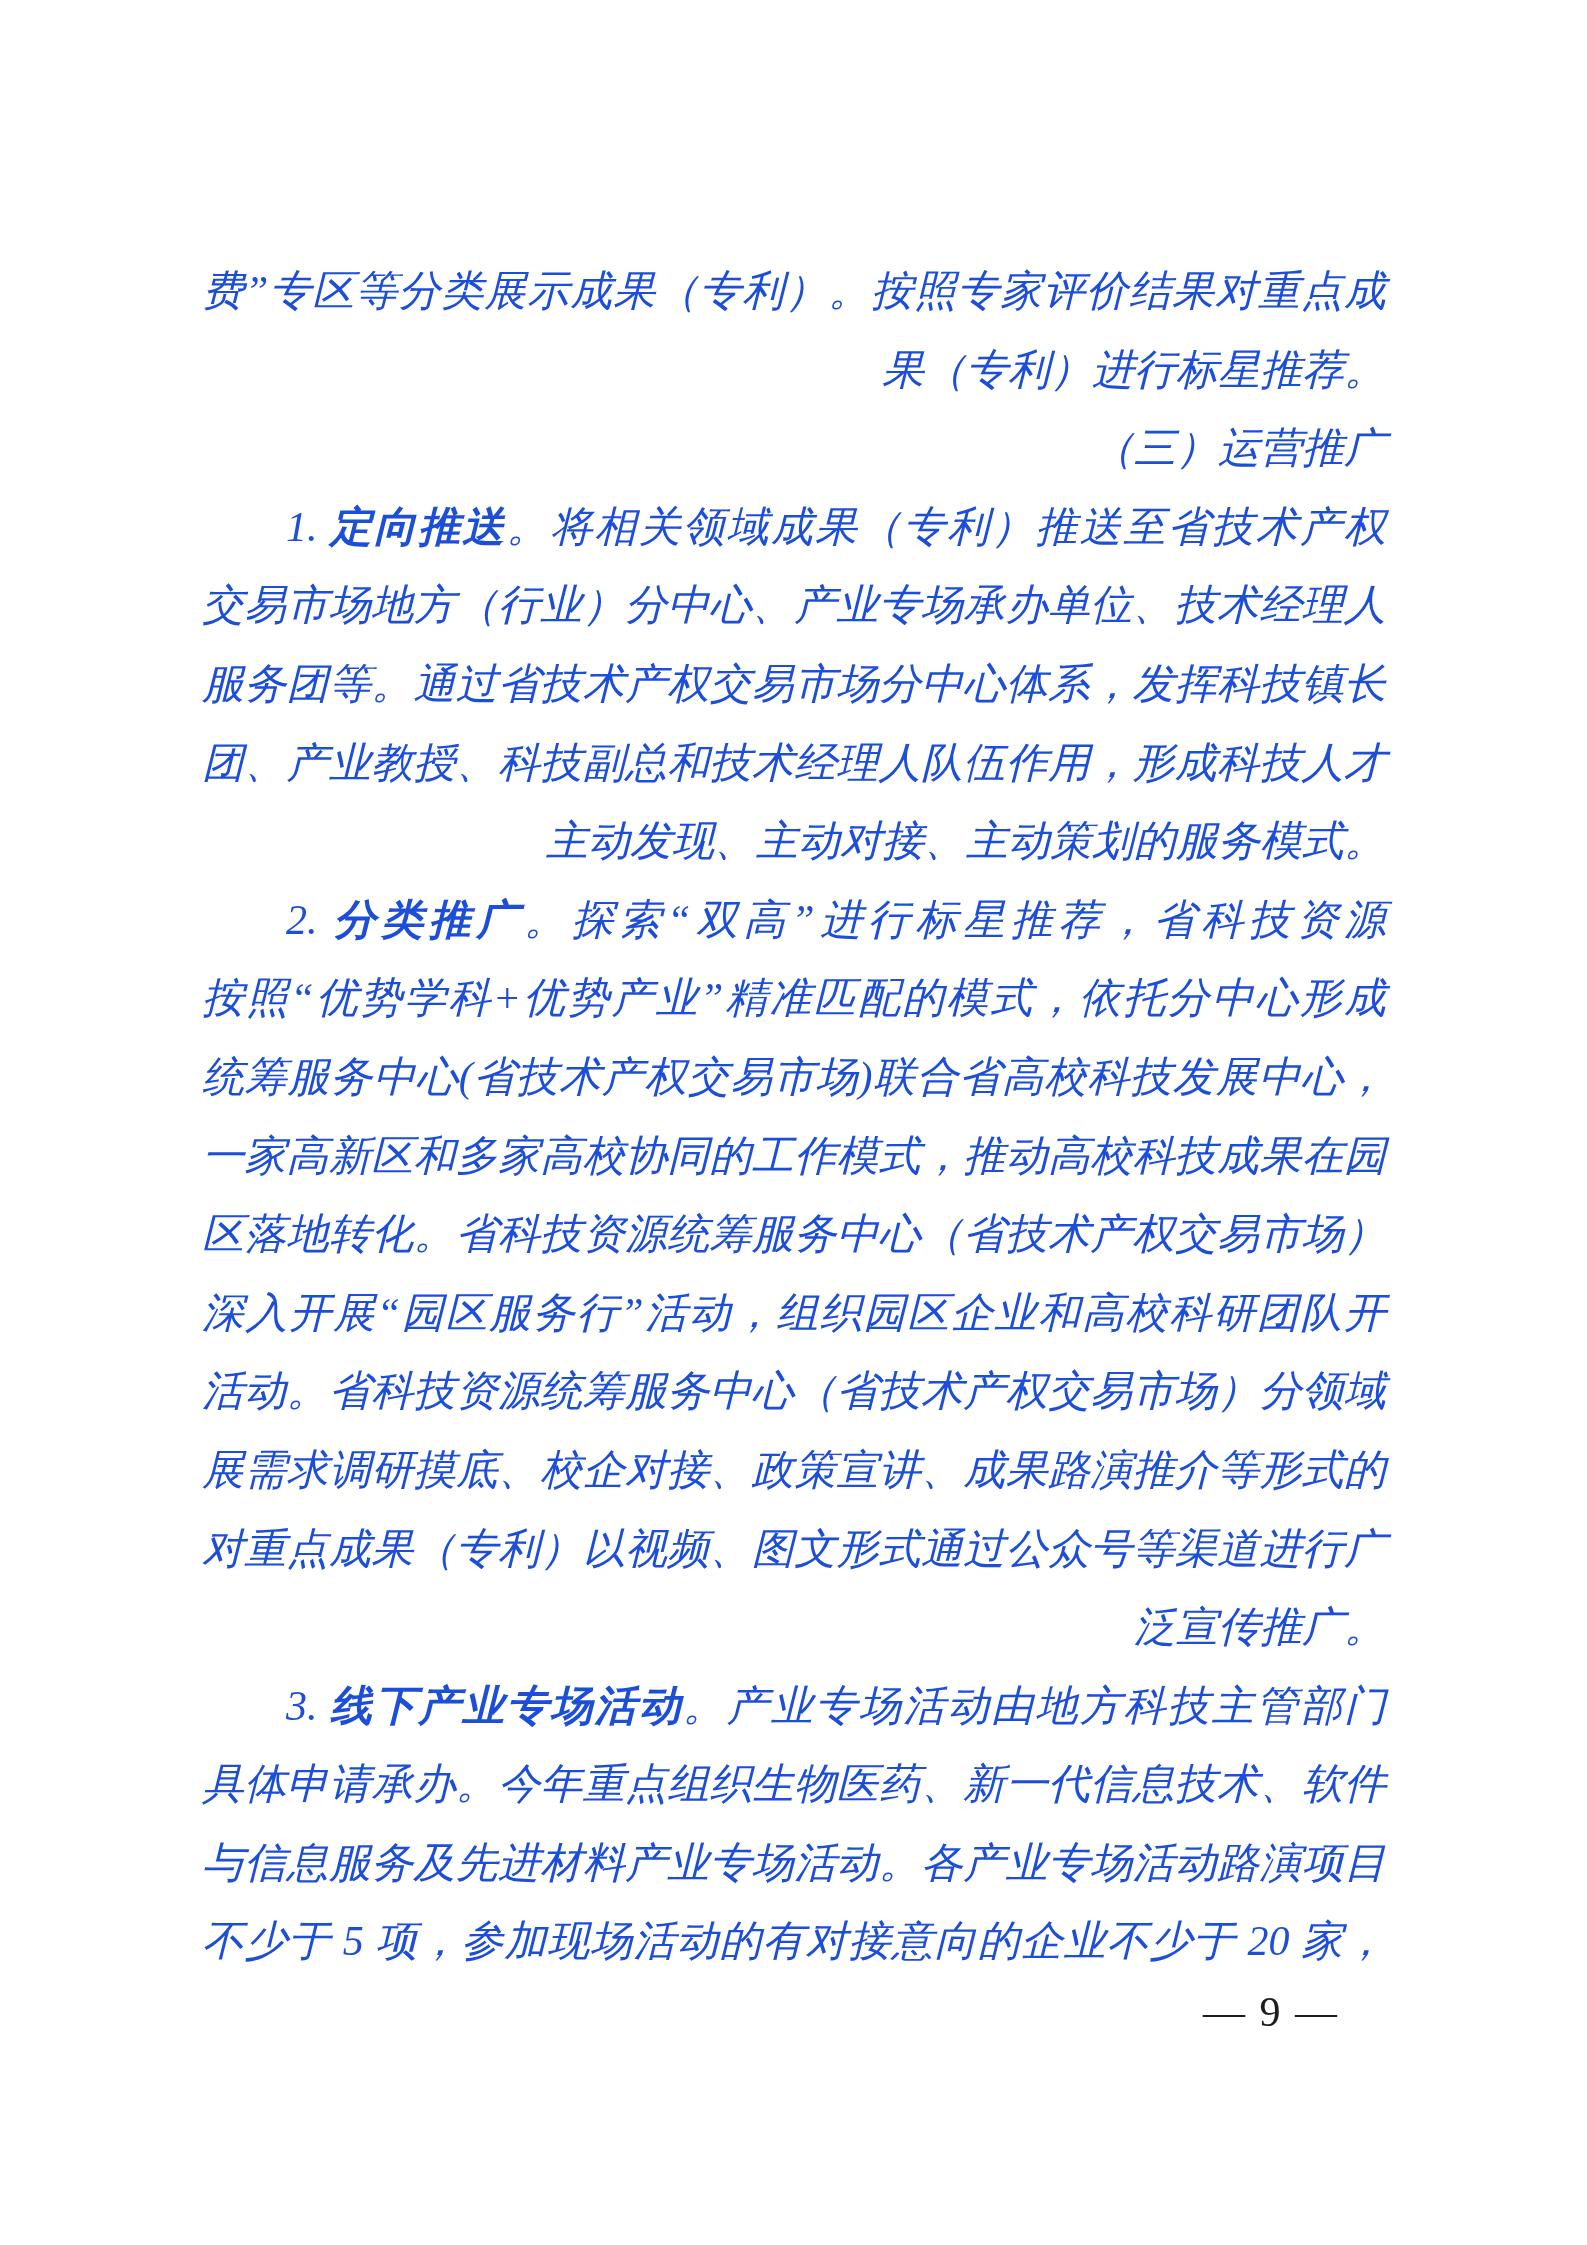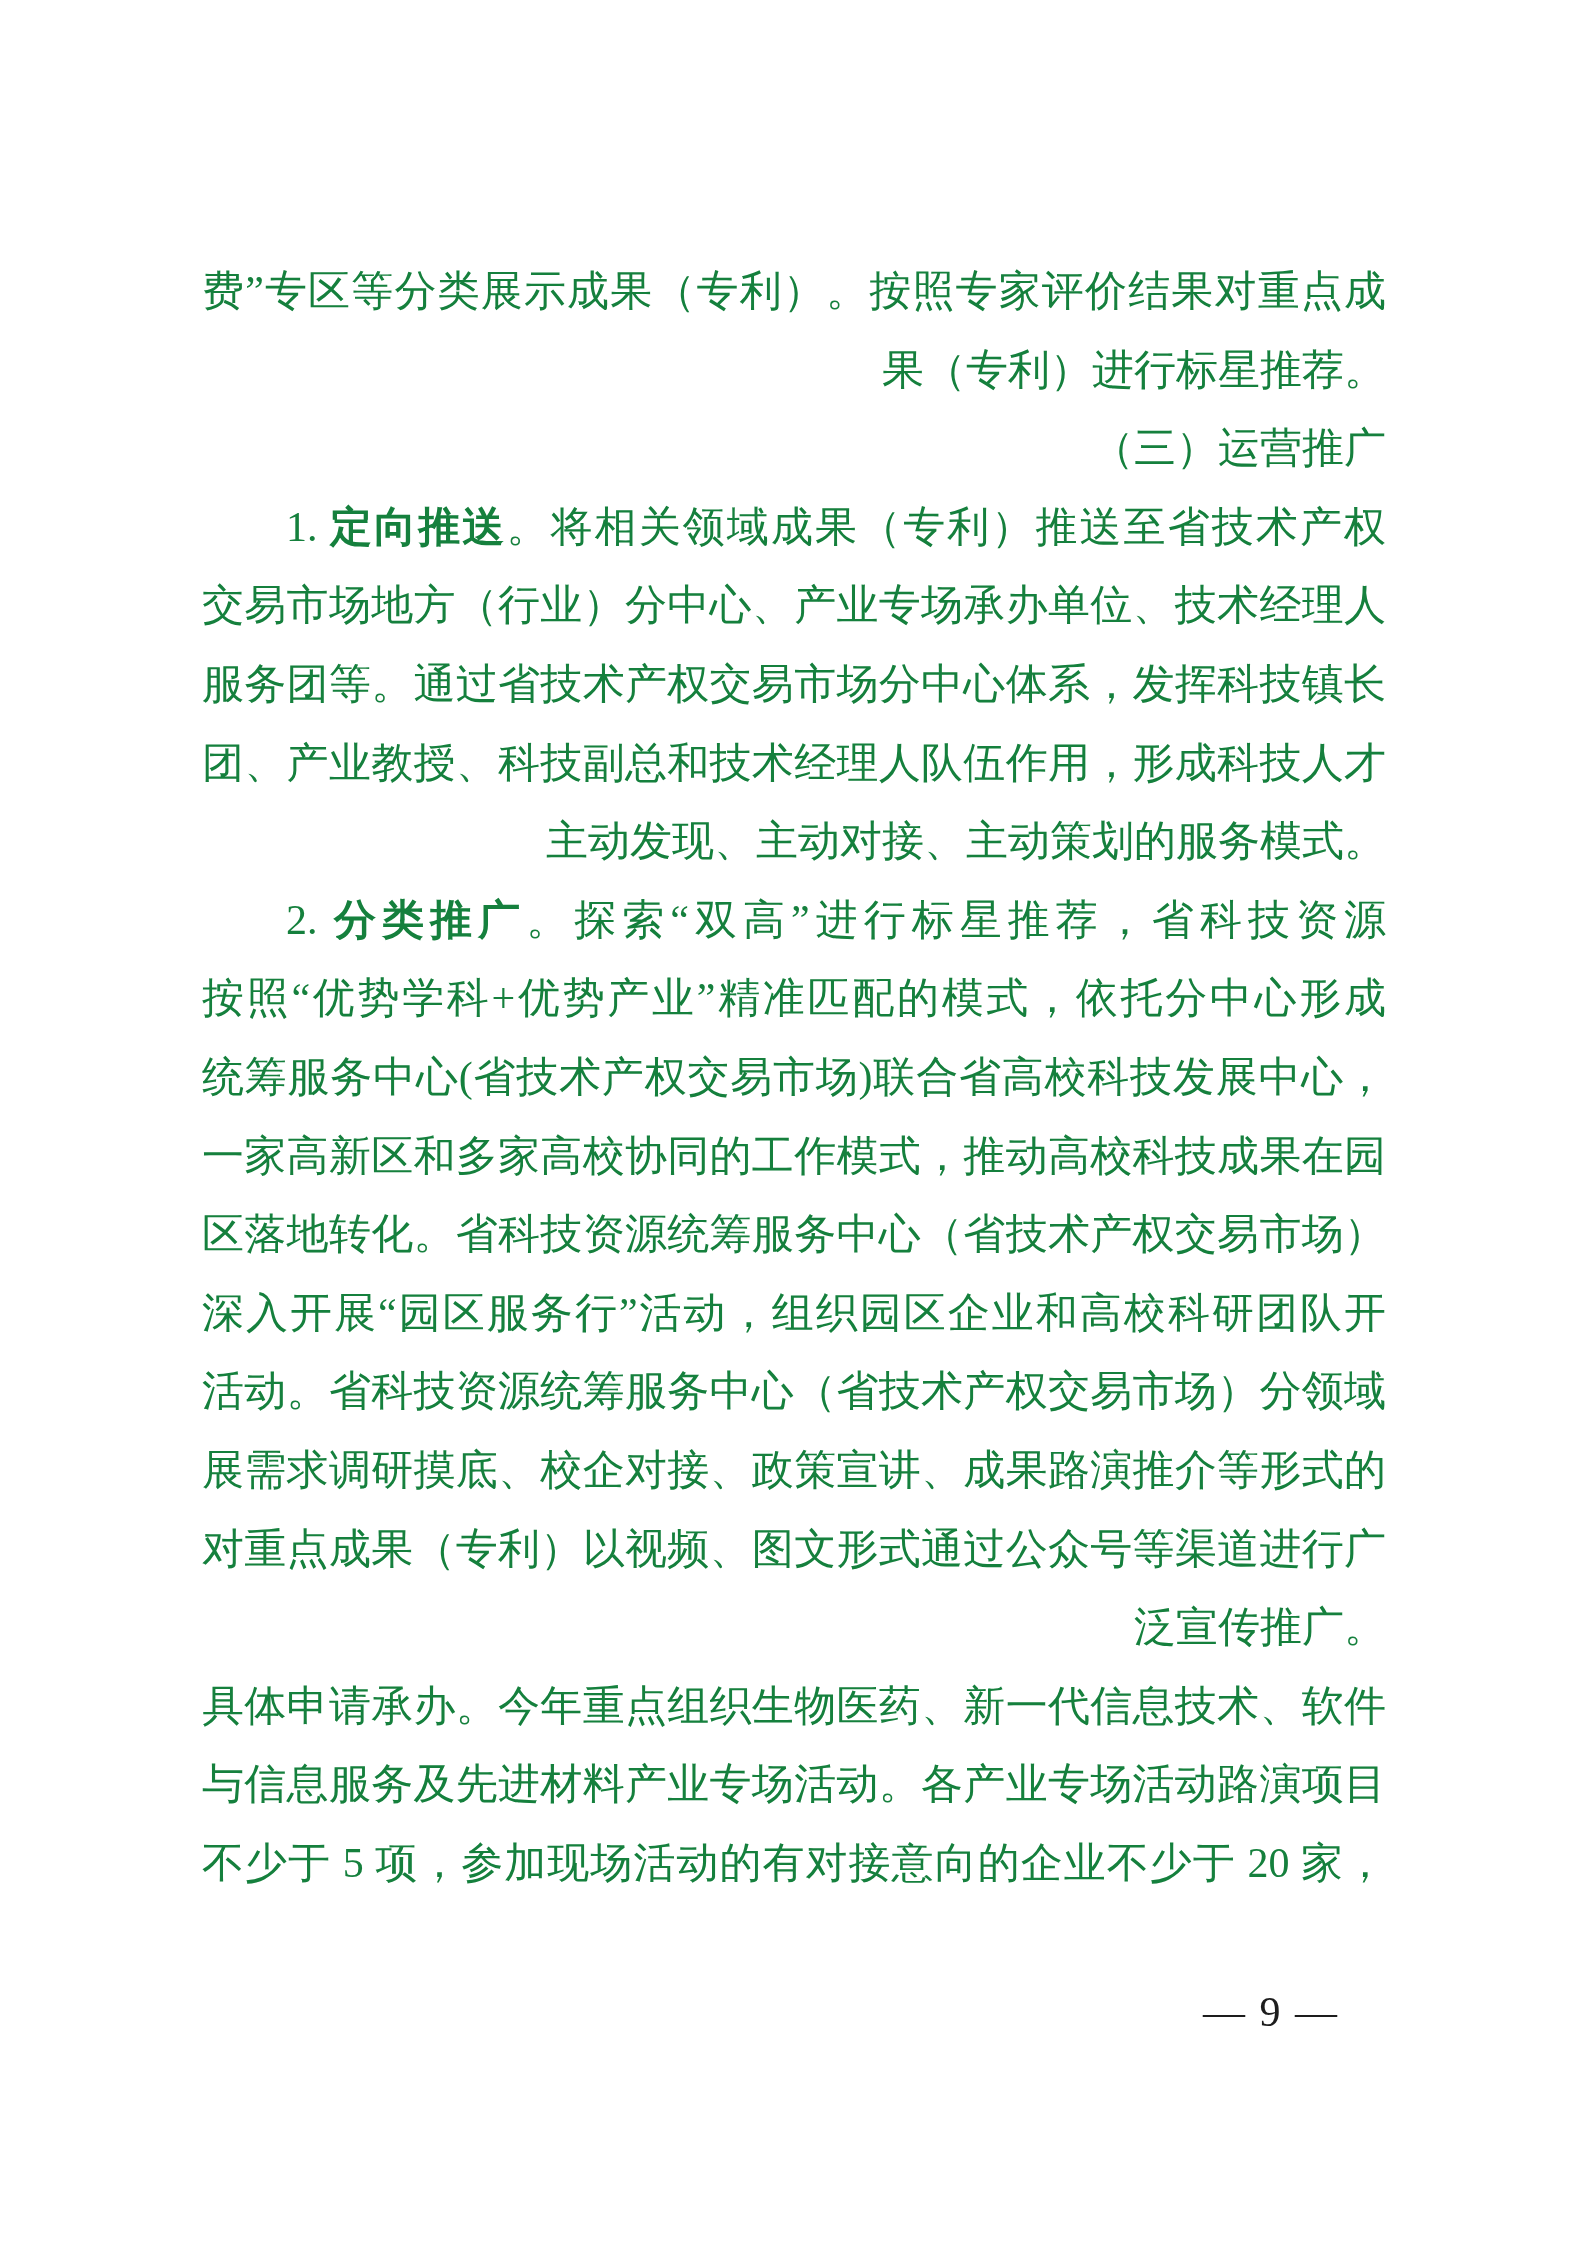--- a/index.html
+++ b/index.html
@@ -15,22 +15,23 @@
     overflow: hidden;
     font-family: "Liberation Serif", serif;
   }
   .text-block {
     position: absolute;
     left: 202px;
     top: 252px;
     width: 1184px;
     font-size: 42px;
     line-height: 78.6px;
-    color: #15803d;
+    color: #1d4ed8;
     font-family: "Liberation Serif", serif;
+    font-style: italic;
   }
   .line {
     height: 78.6px;
     text-align: right;
   }
   .line.just {
     text-align: justify;
     text-align-last: justify;
   }
   .line.ind {
@@ -65,18 +66,19 @@
       <div class="line just ind"><span>2. </span><span class="b">分类推广</span><span>。探索“双高”进行标星推荐，省科技资源</span></div>
       <div class="line just"><span>按照“优势学科+优势产业”精准匹配的模式，依托分中心形成</span></div>
       <div class="line just"><span>统筹服务中心(省技术产权交易市场)联合省高校科技发展中心，</span></div>
       <div class="line just"><span>一家高新区和多家高校协同的工作模式，推动高校科技成果在园</span></div>
       <div class="line just"><span>区落地转化。省科技资源统筹服务中心（省技术产权交易市场）</span></div>
       <div class="line just"><span>深入开展“园区服务行”活动，组织园区企业和高校科研团队开</span></div>
       <div class="line just"><span>活动。省科技资源统筹服务中心（省技术产权交易市场）分领域</span></div>
       <div class="line just"><span>展需求调研摸底、校企对接、政策宣讲、成果路演推介等形式的</span></div>
       <div class="line just"><span>对重点成果（专利）以视频、图文形式通过公众号等渠道进行广</span></div>
       <div class="line"><span>泛宣传推广。</span></div>
+      <div class="line just ind"><span>3. </span><span class="b">线下产业专场活动</span><span>。产业专场活动由地方科技主管部门</span></div>
       <div class="line just"><span>具体申请承办。今年重点组织生物医药、新一代信息技术、软件</span></div>
       <div class="line just"><span>与信息服务及先进材料产业专场活动。各产业专场活动路演项目</span></div>
       <div class="line just"><span>不少于 5 项，参加现场活动的有对接意向的企业不少于 20 家，</span></div>
     </div>
   <div class="page-number">— 9 —</div>
 </div>
 
 </body></html>

